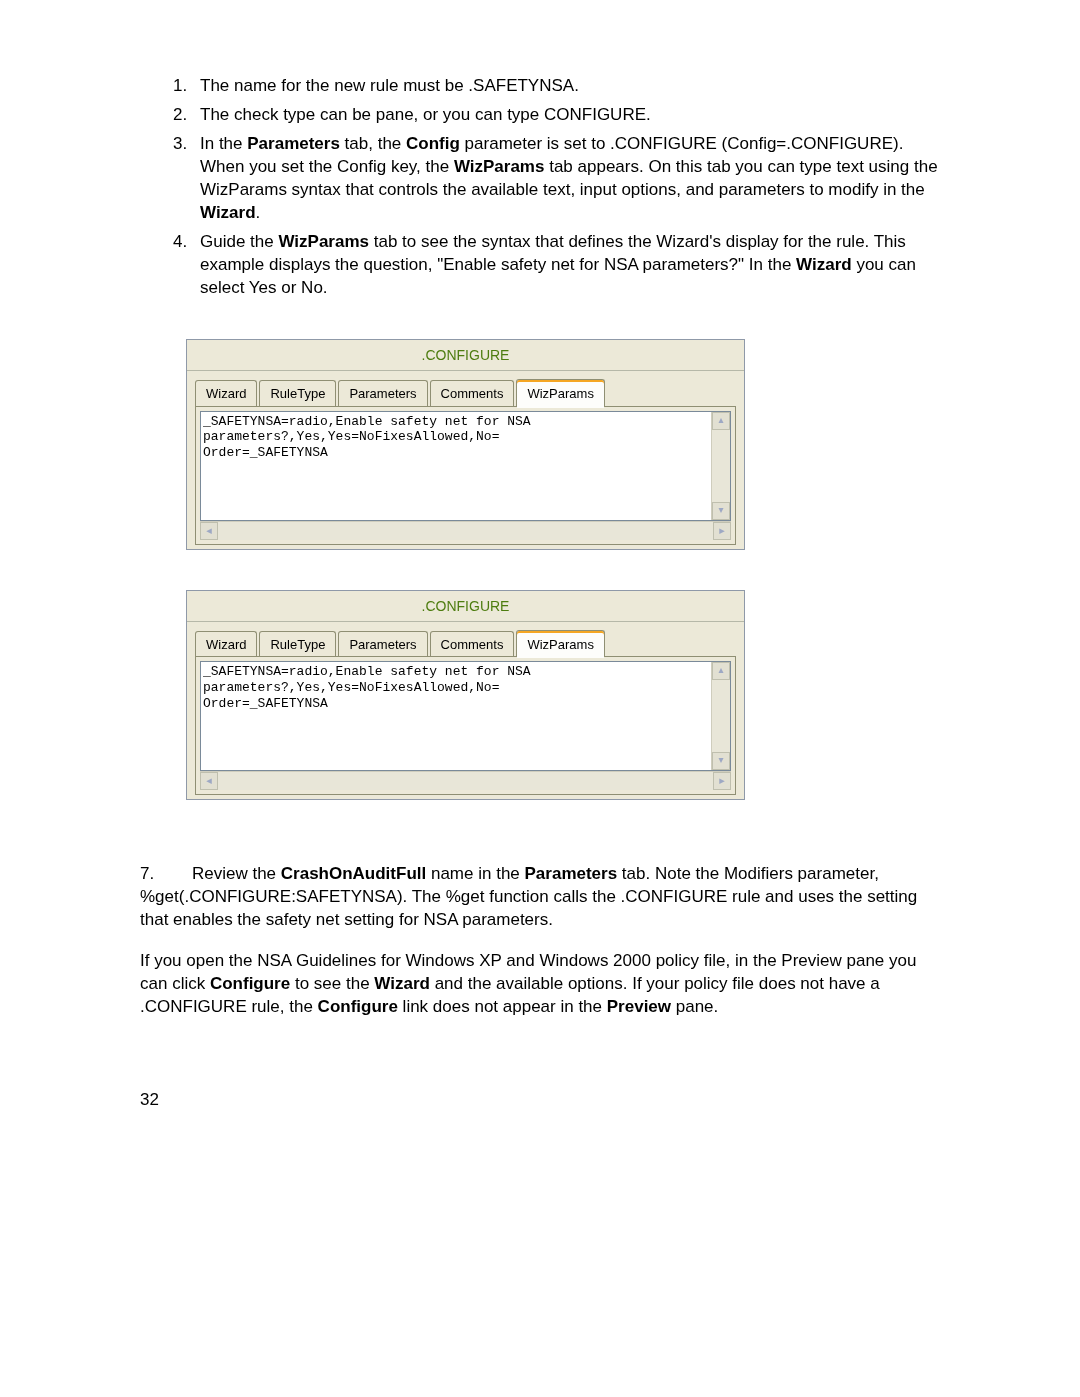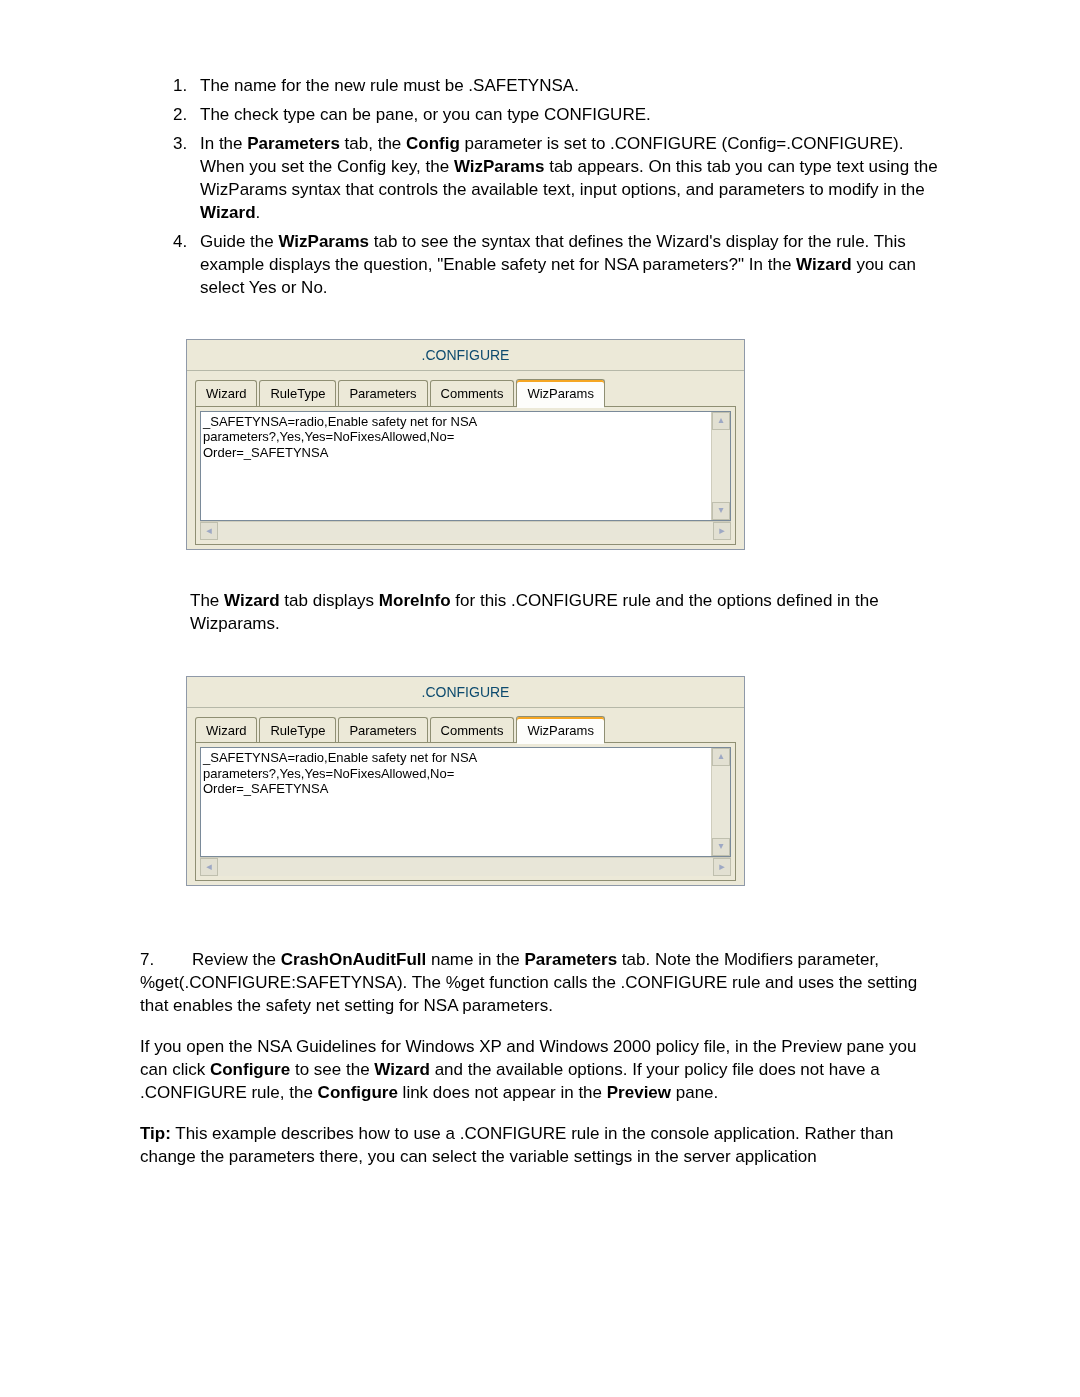--- a/index.html
+++ b/index.html
@@ -39,21 +39,21 @@
     margin: 40px 0 40px 46px;
     width: 557px;
     border: 1px solid #8f99a8;
     background: #ece9d8;
     font-family: Tahoma, Arial, sans-serif;
     font-size: 13px;
     color: #000;
   }
   .dlg-title {
     text-align: center;
-    color: #0c4a6e;
+    color: #4d7c0f;
     font-family: Arial, sans-serif;
     font-size: 14px;
     padding: 6px 0 5px 0;
     border-bottom: 1px solid #b6b8a8;
   }
   .tabs-row {
     padding: 8px 8px 0 8px;
     background: #ece9d8;
   }
   .tabs-inner { display: flex; align-items: flex-end; }
@@ -94,21 +94,21 @@
     border: 1px solid #7a8a99;
     background: #ffffff;
     height: 108px;
     position: relative;
     overflow: hidden;
   }
   .textarea-inner {
     position: absolute;
     top: 0; left: 0; right: 18px; bottom: 0;
     padding: 2px 0 0 2px;
-    font-family: Liberation Sans, sans-serif;
+    font-family: Liberation Mono, monospace;
     font-size: 13px;
     line-height: 1.2;
     white-space: pre-wrap;
     overflow: hidden;
   }
   .v-scroll {
     position: absolute;
     top: 0; right: 0; bottom: 0;
     width: 18px;
     background: #e8e6d8;
@@ -192,23 +192,20 @@
           <div class="down">▾</div>
         </div>
       </div>
       <div class="h-scroll">
         <div class="left">◂</div>
         <div class="right">▸</div>
       </div>
     </div>
   </div>
 
-  <p class="para indented-para">
-    <span>The </span><span class="bold">Wizard</span><span> tab displays </span><span class="bold">MoreInfo</span><span> for this .CONFIGURE rule and the options defined in the Wizparams.</span>
-  </p>
 
   <div class="dlg-wrap">
     <div class="dlg-title">.CONFIGURE</div>
     <div class="tabs-row">
       <div class="tabs-inner">
         <div class="tab">Wizard</div>
         <div class="tab">RuleType</div>
         <div class="tab">Parameters</div>
         <div class="tab">Comments</div>
         <div class="tab active">WizParams</div>
@@ -230,18 +227,16 @@
     </div>
   </div>
 
   <p class="para" style="white-space:pre-wrap;">
 <span>7.        Review the </span><span class="bold">CrashOnAuditFull</span><span> name in the </span><span class="bold">Parameters</span><span> tab. Note the Modifiers parameter, %get(.CONFIGURE:SAFETYNSA). The %get function calls the .CONFIGURE rule and uses the setting that enables the safety net setting for NSA parameters.</span></p>
 
   <p class="para">
     <span>If you open the NSA Guidelines for Windows XP and Windows 2000 policy file, in the Preview pane you can click </span><span class="bold">Configure</span><span> to see the </span><span class="bold">Wizard</span><span> and the available options. If your policy file does not have a .CONFIGURE rule, the </span><span class="bold">Configure</span><span> link does not appear in the </span><span class="bold">Preview</span><span> pane.</span>
   </p>
 
-  <p class="para">
-    <span class="bold">Tip:</span><span> This example describes how to use a .CONFIGURE rule in the console application. Rather than change the parameters there, you can select the variable settings in the server application</span>
-  </p>
-
+
+  <div class="footer-num">32</div>
 
 </div>
 
 </body></html>

